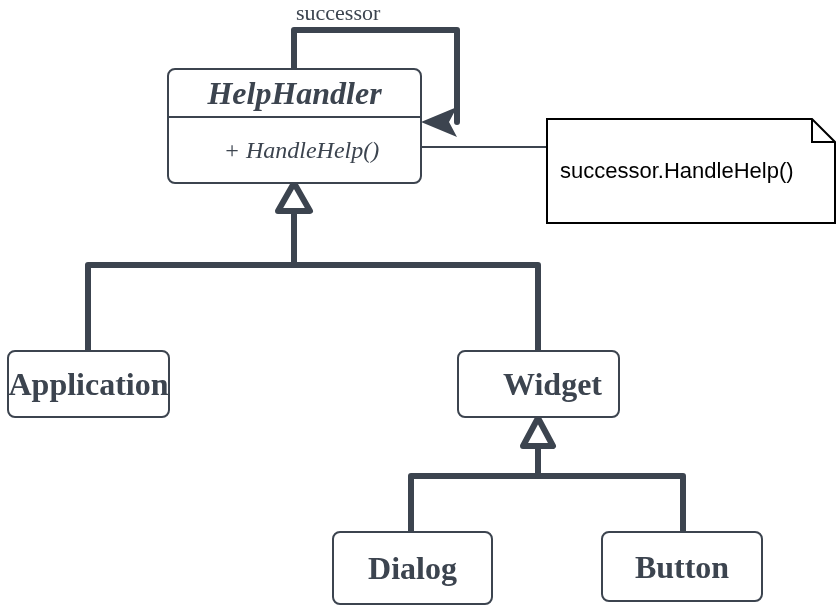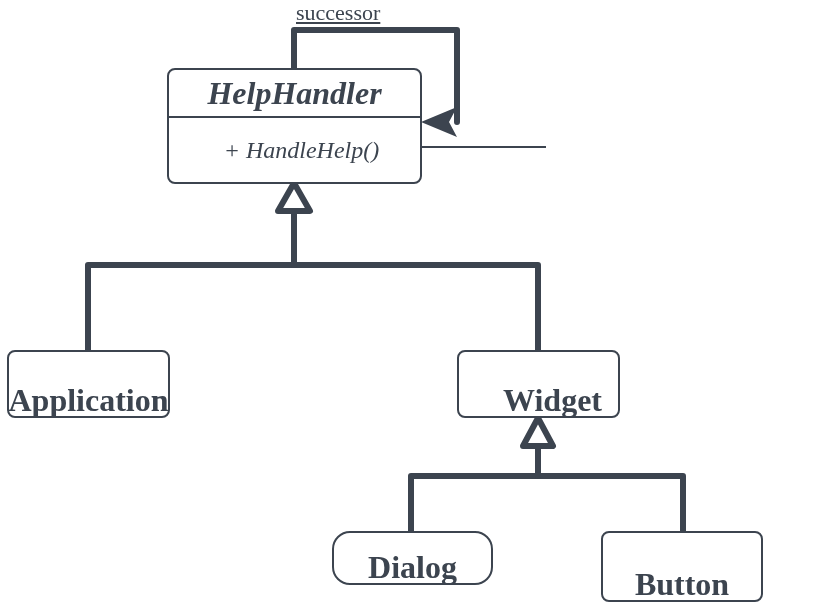--- a/index.html
+++ b/index.html
@@ -75,26 +75,26 @@
   #class-helphandler .sec-title { height: 47px; }
   #class-helphandler .sec-ops   { height: 67px; }
 
   #class-application {
     left: 7px; top: 350px; width: 163px; height: 68px;
   }
   #class-widget {
     left: 457px; top: 350px; width: 163px; height: 68px; padding-left: 28px;
   }
   #class-dialog {
-    left: 332px; top: 531px; width: 161px; height: 54px; border-radius: 18px;
+    left: 332px; top: 531px; width: 161px; height: 74px;
   }
   #class-button {
     left: 601px; top: 531px; width: 162px; height: 71px;
   }
-  .uml-class.simple .section { height: 100%; align-items: flex-end; }
+  .uml-class.simple .section { height: 100%; }
 
   
   #note-successor {
     position: absolute;
     left: 546px; top: 118px;
     width: 290px; height: 106px;
     z-index: 3;
   }
   #note-successor .note-text {
     position: absolute;
@@ -108,21 +108,20 @@
 
   
   #label-successor {
     position: absolute;
     left: 296px; top: 0px;
     font-family: "Liberation Serif", serif;
     font-size: 22px;
     color: #3c444f;
     white-space: nowrap;
     z-index: 4;
-    text-decoration: underline;
   }
 </style>
 </head>
 <body>
 
 <div id="canvas">
 
   <svg id="svg-layer" viewBox="0 0 840 606" xmlns="http://www.w3.org/2000/svg">
 
     <path d="M 294 68 L 294 30 L 457 30 L 457 122" fill="none" stroke="#3c444f" stroke-width="6" stroke-linecap="round" stroke-linejoin="round"></path>
@@ -168,14 +167,21 @@
       <span class="class-title">Dialog</span>
     </div>
   </div>
 
   <div class="uml-class simple" id="class-button">
     <div class="section">
       <span class="class-title">Button</span>
     </div>
   </div>
 
+  <div id="note-successor">
+    <svg width="290" height="106" viewBox="0 0 290 106" xmlns="http://www.w3.org/2000/svg">
+      <path d="M 1 1 L 266 1 L 289 24 L 289 105 L 1 105 Z" fill="#ffffff" stroke="#000000" stroke-width="2"></path>
+      <path d="M 266 1 L 266 24 L 289 24" fill="none" stroke="#000000" stroke-width="2"></path>
+    </svg>
+    <div class="note-text">successor.HandleHelp()</div>
+  </div>
 
 </div>
 
 </body></html>

